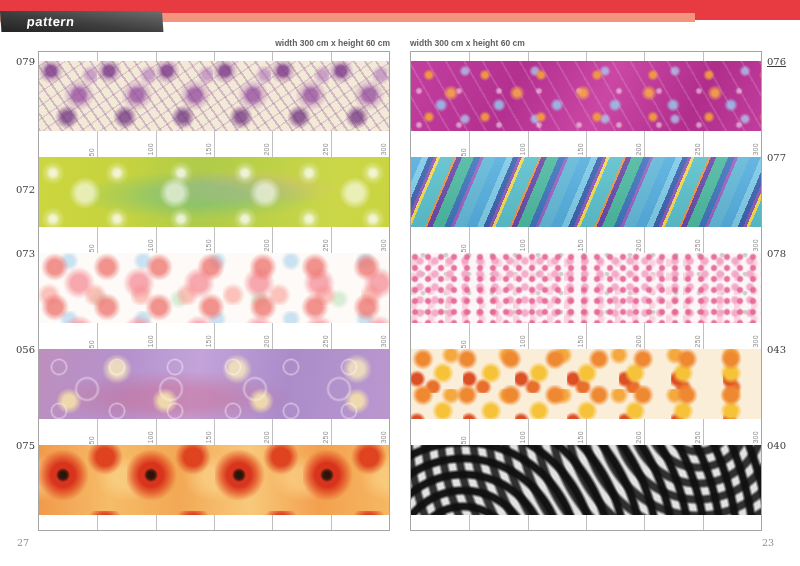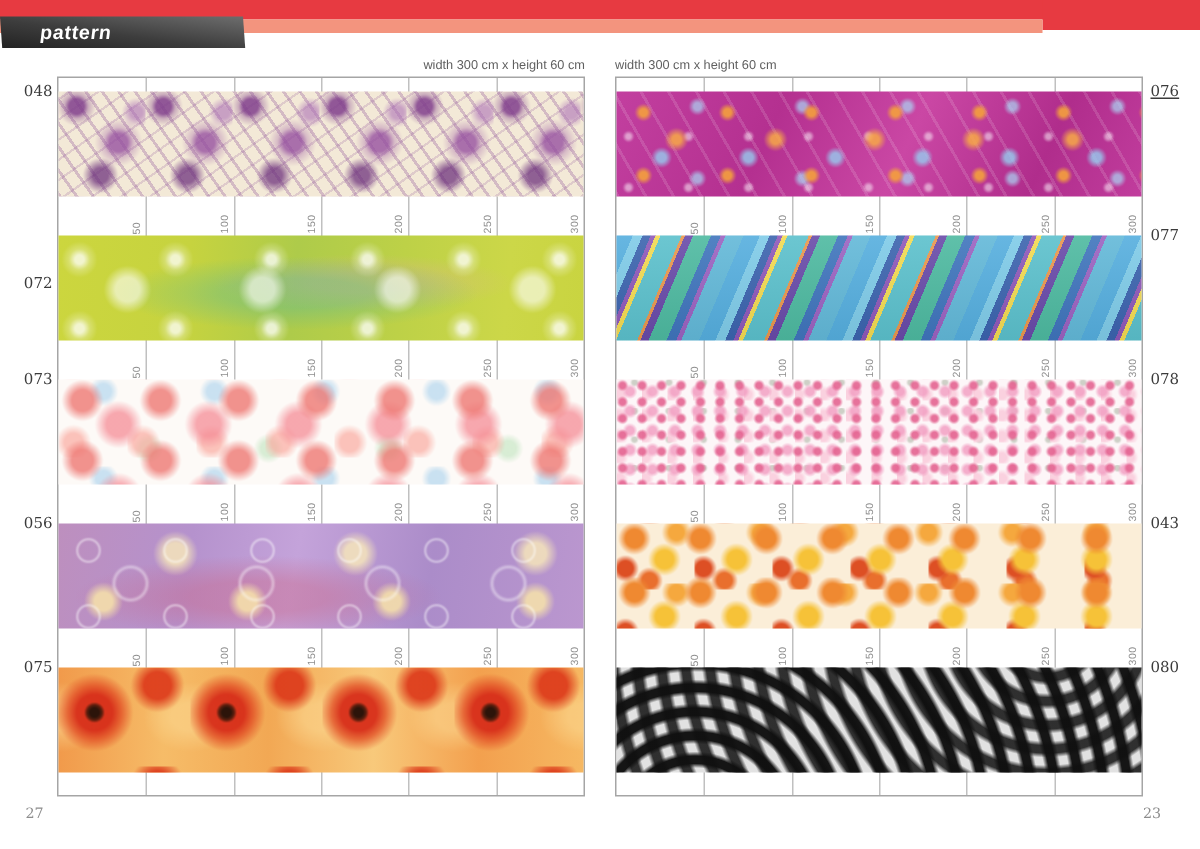--- a/index.html
+++ b/index.html
@@ -12,21 +12,21 @@
   .bar-salmon{position:absolute;left:0;top:13px;width:695px;height:9px;}
 
   
   .banner{position:absolute;left:0;top:11px;width:162px;height:21px;
     background:linear-gradient(to top right,#232323,#3d3d3d 45%,#6d6d6d 100%);
     transform:skewX(4deg);transform-origin:0 0;}
   .banner .t{display:block;padding-left:26px;line-height:21px;color:#fff;
     font-size:13px;font-weight:700;font-style:italic;letter-spacing:.5px;}
 
   
-  .size-label{position:absolute;top:38px;width:352px;font-size:8.5px;font-weight:400;color:#5f5f5f;}
+  .size-label{position:absolute;top:38px;width:352px;font-size:8.5px;font-weight:700;color:#5f5f5f;}
   .size-label.left{left:38px;text-align:right;}
   .size-label.right{left:410px;text-align:left;}
 
   
   .sheet{position:absolute;top:51px;width:352px;height:480px;border:1px solid #a5a5a5;
     box-sizing:border-box;background:#fff;}
   .sheet.left{left:38px;}
   .sheet.right{left:410px;}
   .vline{position:absolute;top:0;bottom:0;width:1px;background:#c0c0c0;z-index:1;}
   .strip{position:absolute;left:0;right:0;height:70px;z-index:2;}
@@ -304,23 +304,23 @@
         </div>
         <div class="tick-cell">
           <span class="tick-label">300</span>
         </div>
       </div>
       <div class="strip pat-080" style="top: 393px;"></div>
     </div>
 
   <div class="page-num left">27</div>
   <div class="page-num right">23</div>
-<div class="pat-num leftside" style="top: 56px;">048</div>
+<div class="pat-num leftside" style="top: 56px;">079</div>
     <div class="pat-num leftside" style="top: 152px; margin-top: 32px;">072</div>
     <div class="pat-num leftside" style="top: 248px;">073</div>
     <div class="pat-num leftside" style="top: 344px;">056</div>
     <div class="pat-num leftside" style="top: 440px;">075</div>
     <div class="pat-num rightside" style="top: 56px; text-decoration: underline;">076</div>
     <div class="pat-num rightside" style="top: 152px;">077</div>
     <div class="pat-num rightside" style="top: 248px;">078</div>
     <div class="pat-num rightside" style="top: 344px;">043</div>
-    <div class="pat-num rightside" style="top: 440px;">080</div>
+    <div class="pat-num rightside" style="top: 440px;">040</div>
   </div>
 
 </body></html>

